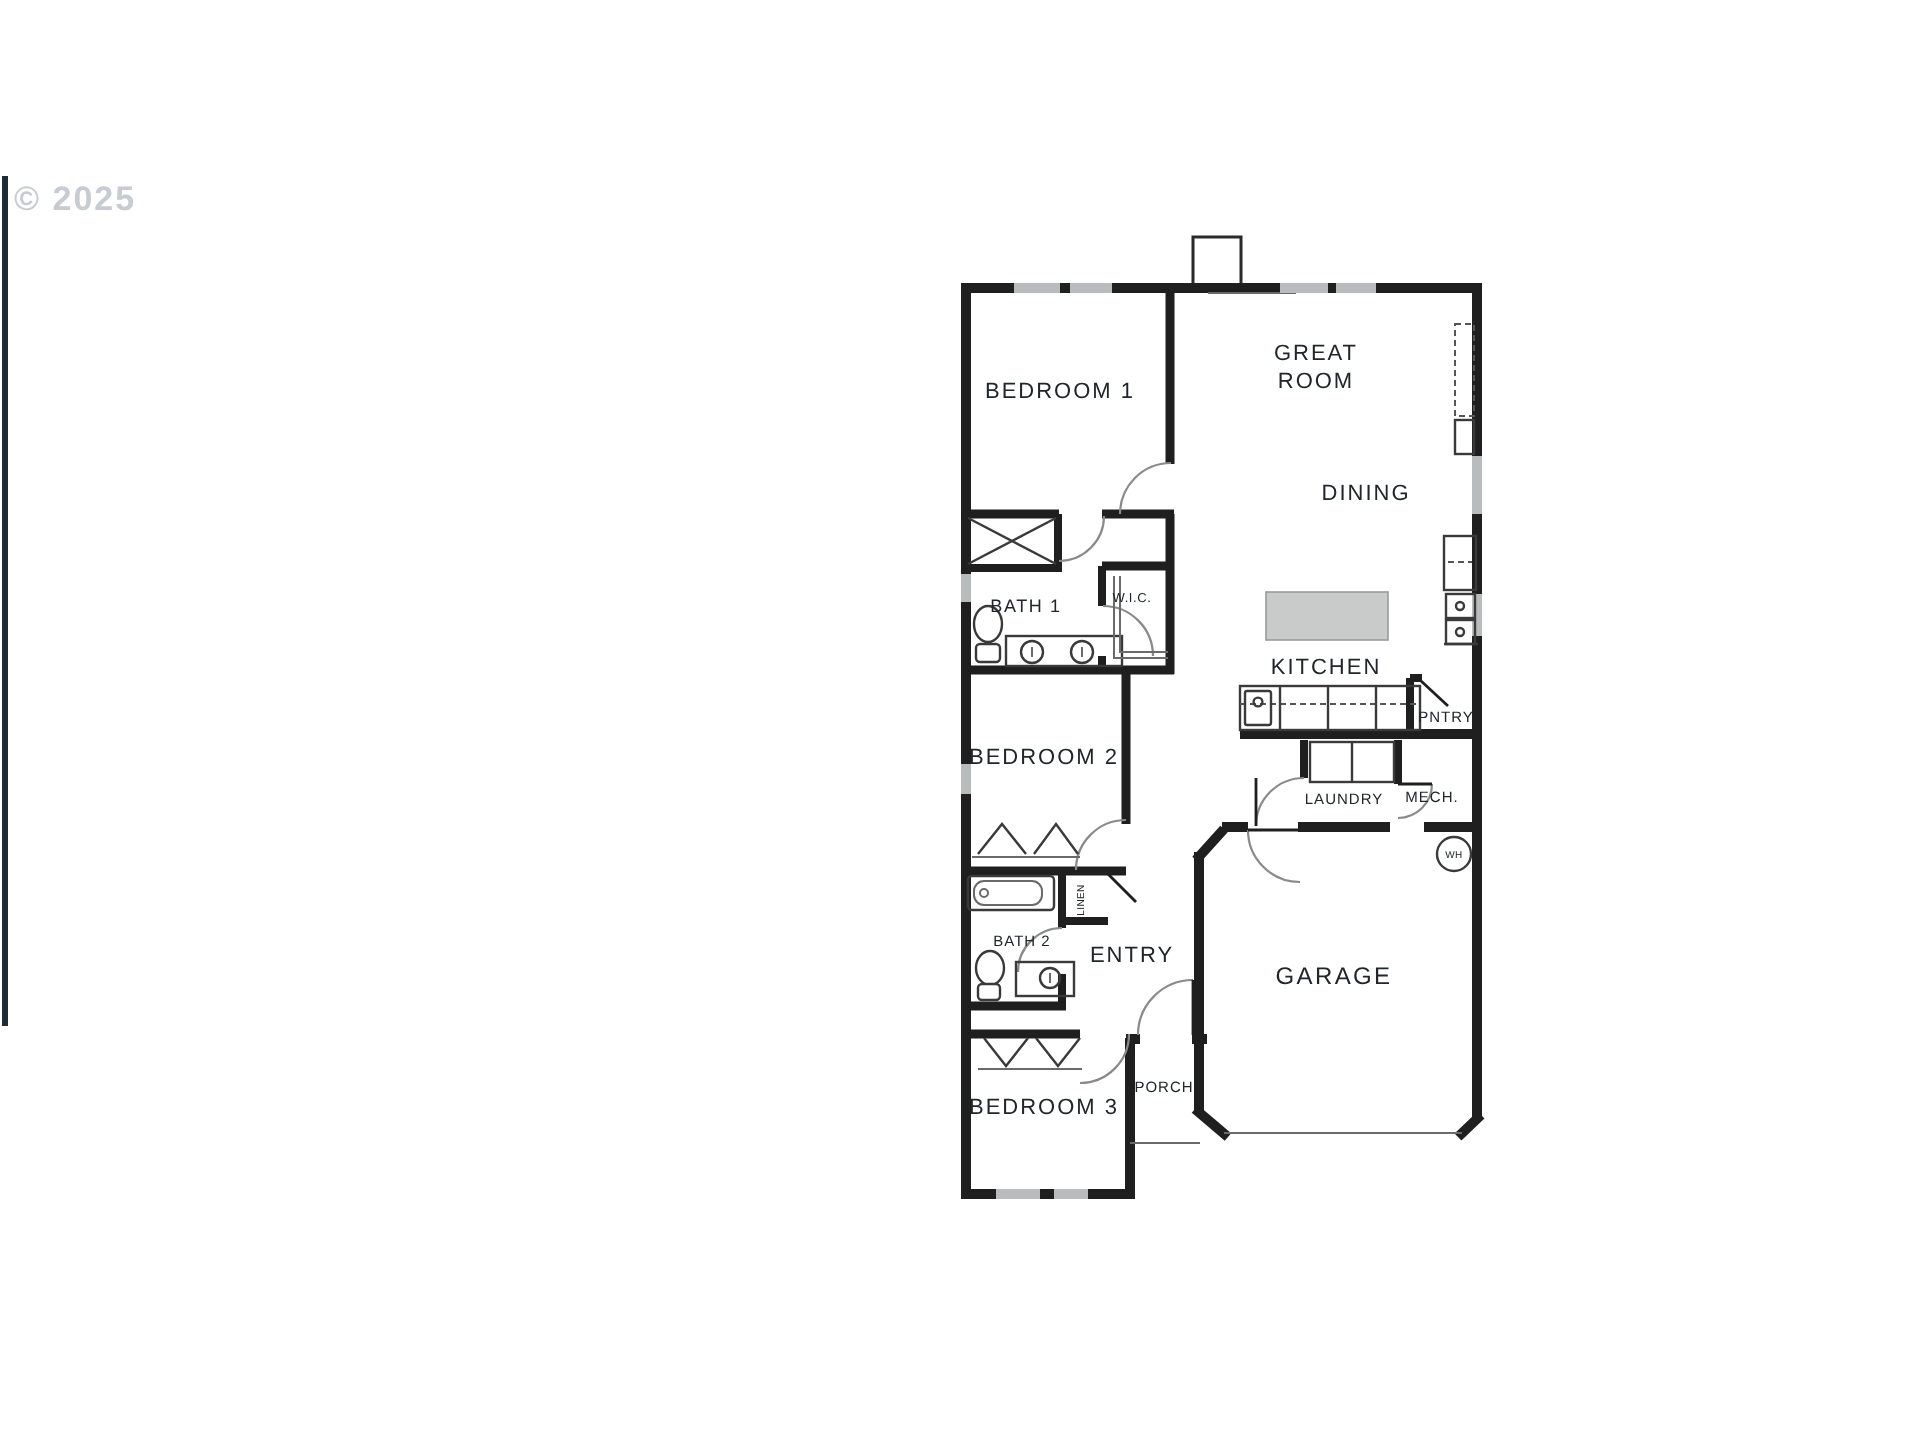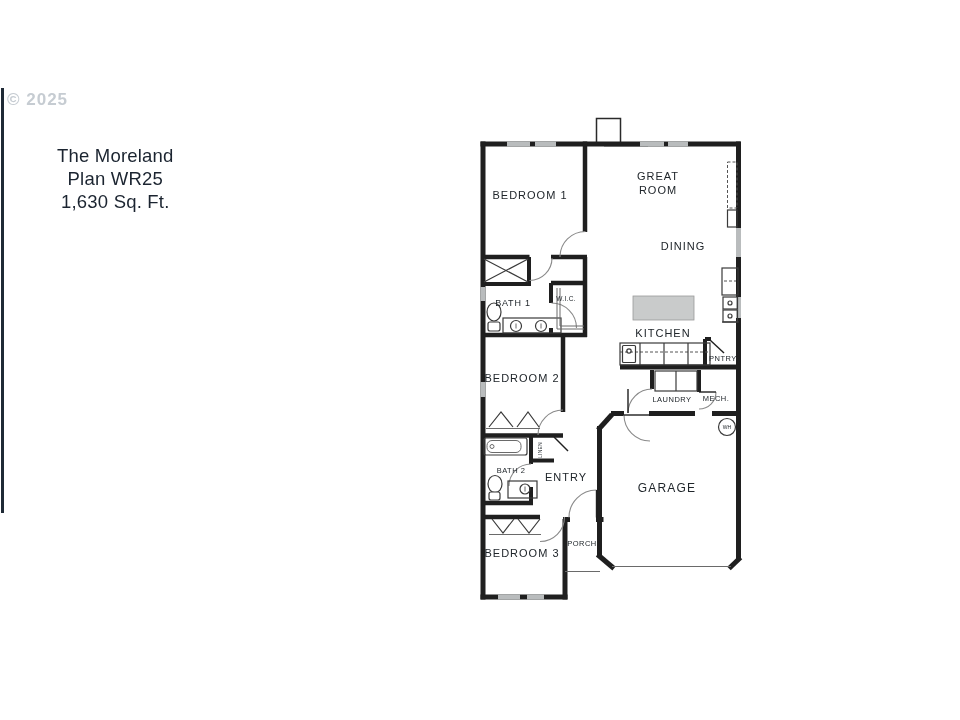--- a/index.html
+++ b/index.html
@@ -1,19 +1,18 @@
 <!DOCTYPE html>
 <html><head>
 <meta charset="utf-8">
 <style>
   html,body{margin:0;padding:0;background:#ffffff;}
   #canvas{
     position:relative;width:960px;height:720px;background:#ffffff;overflow:hidden;
     font-family:"Liberation Sans", sans-serif;
-    text-align:center;
   }
   #left-edge-line{position:absolute;left:1px;top:88px;width:3px;height:425px;background:#1f2a36;}
   #watermark{
     position:absolute;left:7px;top:90px;font-size:17px;letter-spacing:1px;
     color:#c6ccd2;text-shadow:0 1px 0 #ffffff;font-weight:bold;
   }
   #title-block{
     position:absolute;left:57px;top:144px;color:#1b2430;font-size:18.5px;
     line-height:23px;letter-spacing:0.2px;
   }
@@ -38,25 +37,20 @@
 </style>
 </head>
 <body>
 
 <div id="canvas">
 
   <div id="left-edge-line"></div>
 
   <div id="watermark">© 2025</div>
 
-  <div id="title-block">
-    <div>The Moreland</div>
-    <div>Plan WR25</div>
-    <div>1,630 Sq. Ft.</div>
-  </div>
 
   <svg id="plan-svg" viewBox="476 110 270 496">
 
     <rect x="596.5" y="118.5" width="24" height="25" fill="#ffffff" stroke="#2a2a2a" stroke-width="1.5"></rect>
 
     <g>
       <path class="wall w5" d="M 480.5,144 H 740.5"></path>
       <path class="wall w5" d="M 483,141.5 V 599.5"></path>
       <path class="wall w5" d="M 738.5,141.5 V 560"></path>
       <path class="wall w5" d="M 480.5,597 H 567.5"></path>

